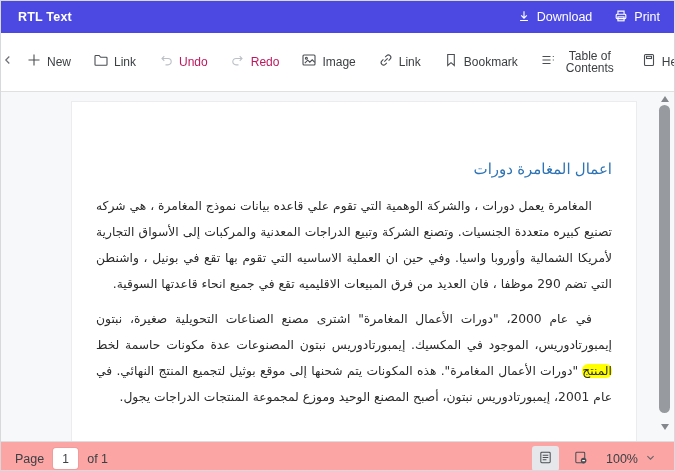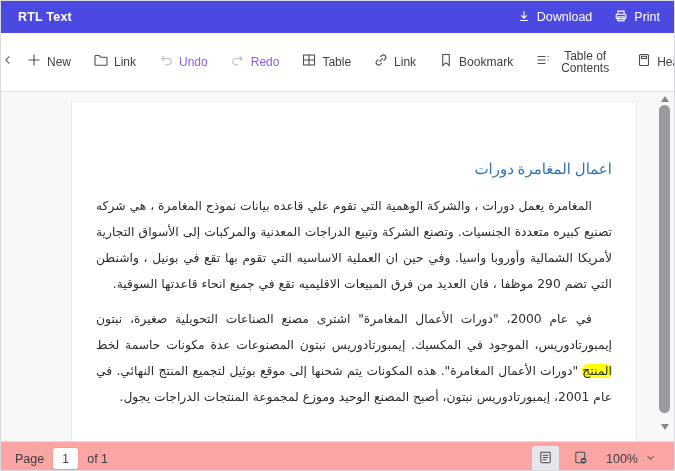--- a/index.html
+++ b/index.html
@@ -17,33 +17,33 @@
   
   .toolbar { height:59px; background:#fff; border-bottom:1px solid #E0E0E0;
              display:flex; align-items:stretch; }
   .tb-nav { width:27px; display:flex; align-items:center; justify-content:center; cursor:pointer; }
   .tb-nav svg { width:14px; height:14px; stroke:#6b6f73; fill:none; stroke-width:1.4; }
   .vsep { width:1px; background:#E4E5E7; }
   .tb-btn { display:flex; flex-direction:row; align-items:center; justify-content:center;
             gap:5px; padding:0 11px; cursor:pointer; color:#3c4043; }
   .tb-btn svg { width:16px; height:16px; stroke:#4a4e52; fill:none; stroke-width:1.1; }
   .tb-btn .lbl { font-size:12px; line-height:12px; text-align:center; white-space:pre-line; }
-  .tb-btn.disabled { color:#8b5cf6; cursor:default; }
+  .tb-btn.disabled { color:#be185d; cursor:default; }
   .tb-btn.disabled svg { stroke:#bcc0c5; }
   .tb-btn.toc .lbl { width:58px; }
   .tb-spacer { flex:1; }
   .pane-btn { width:40px; display:flex; align-items:center; justify-content:center; cursor:pointer; }
   .pane-btn svg { width:16px; height:16px; stroke:#9aa0a6; fill:none; stroke-width:1.1; }
 
   
   .doc-area { position:relative; height:349px; background:#F7F8FA; overflow:hidden; }
   .page { position:absolute; left:70px; top:9px; width:566px; height:345px;
           background:#fff; border:1px solid #ECECEE; padding:58px 24px 0;
           direction:rtl; cursor:text; }
-  .doc-heading { font-family:Liberation Serif, serif; font-size:15px; font-weight:400;
+  .doc-heading { font-family:Liberation Sans, sans-serif; font-size:15px; font-weight:400;
                  color:#2E74B5; margin-bottom:15px; }
   .doc-p { font-family:"DejaVu Sans", sans-serif; font-size:12.3px; line-height:26px;
            color:#2b2b2b; text-align:justify; text-indent:20px; margin-bottom:9px; }
   .hl { background:#FFFF00;border-radius:6px; }
 
   
   .scrollbar { position:absolute; top:0; bottom:0; right:1px; width:15px; }
   .sb-up { position:absolute; top:4px; left:3px; width:0; height:0;
            border-left:4.5px solid transparent; border-right:4.5px solid transparent;
            border-bottom:6px solid #84888c; cursor:pointer; }
@@ -141,25 +141,26 @@
         </svg>
     </span>
     <span class="lbl">Redo</span>
   </div>
 
   <div class="vsep"></div>
 
   <div class="tb-btn">
     <span>
       <svg viewBox="0 0 16 16">
-          <rect x="2.5" y="3" width="11" height="10"></rect>
-          <path d="M2.5 8h11M8 3v10"></path>
-        </svg>
-    </span>
-    <span class="lbl">Table</span>
+          <rect x="2" y="3" width="12" height="10" rx="1"></rect>
+          <circle cx="5.4" cy="6.3" r="1"></circle>
+          <path d="M3.8 11.2l3-3 2 2 2.4-2.4 2.6 2.6"></path>
+        </svg>
+    </span>
+    <span class="lbl">Image</span>
   </div>
   <div class="tb-btn">
     <span>
       <svg viewBox="0 0 16 16">
           <path d="M6.3 9.7l3.4-3.4"></path>
           <path d="M7.2 5.2l1.5-1.5a2.4 2.4 0 0 1 3.4 3.4l-1.5 1.5"></path>
           <path d="M8.8 10.8l-1.5 1.5a2.4 2.4 0 0 1-3.4-3.4l1.5-1.5"></path>
         </svg>
     </span>
     <span class="lbl">Link</span>

